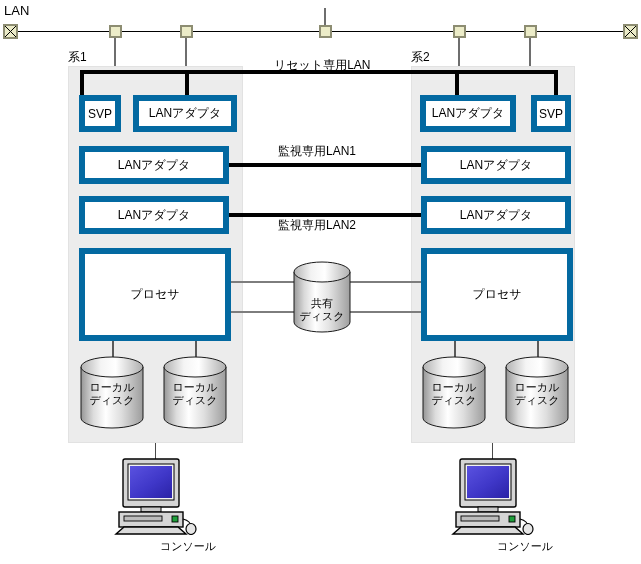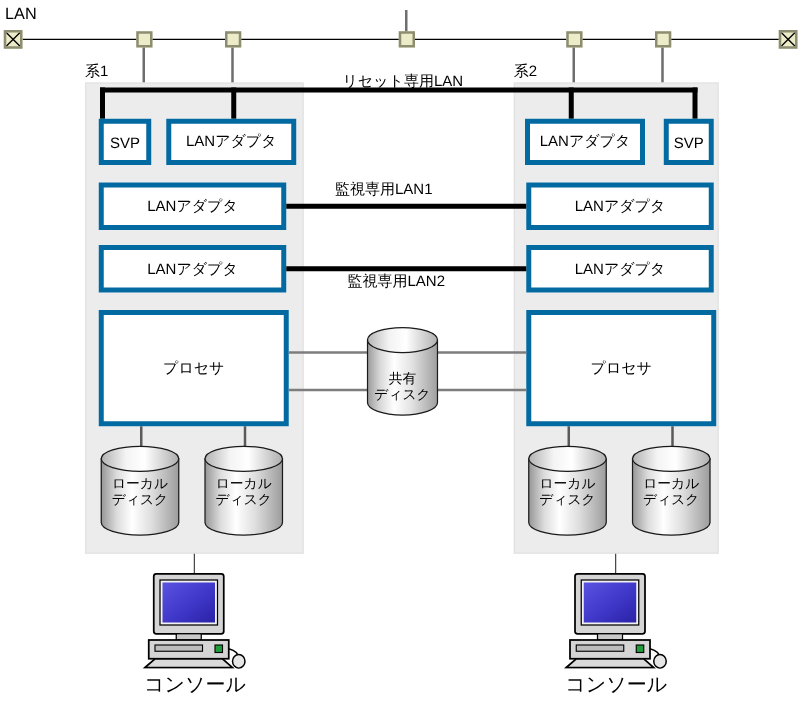--- a/index.html
+++ b/index.html
@@ -21,36 +21,36 @@
   
   .lbl {
     position: absolute;
     font-size: 12px;
     color: #000000;
     white-space: nowrap;
     line-height: 1;
   }
   .lbl-c {
     position: absolute;
-    font-size: 16px;
+    font-size: 11px;
     color: #000000;
     white-space: nowrap;
-    text-align: center;
+    text-align: right;
     line-height: 1;
   }
   .panel {
     position: absolute;
     background: #ececec;
     border: 1px solid #e2e2e2;
     box-sizing: border-box;
   }
   .wbox {
     position: absolute;
     background: #ffffff;
-    border: 4px solid #0369a1;
+    border: 6px solid #0369a1;
     box-sizing: border-box;
     display: flex;
     align-items: center;
     justify-content: center;
     font-size: 12px;
     color: #000000;
     white-space: nowrap;
   }
   .hline {
     position: absolute;
@@ -170,21 +170,21 @@
 
   <div class="wbox" style="left:79px; top:95px; width:42px; height:37px;">SVP</div>
   <div class="wbox" style="left:133px; top:95px; width:104px; height:37px;">LANアダプタ</div>
 
   <div class="wbox" style="left:420px; top:95px; width:96px; height:37px;">LANアダプタ</div>
   <div class="wbox" style="left:531px; top:95px; width:40px; height:37px;">SVP</div>
 
   <div class="wbox" style="left:79px; top:146px; width:150px; height:38px;">LANアダプタ</div>
   <div class="wbox" style="left:421px; top:146px; width:150px; height:38px;">LANアダプタ</div>
   <div class="thickh" style="left:229px; top:163px; width:192px;"></div>
-  <div class="lbl" style="left:268px; top:145px;">監視専用LAN1</div>
+  <div class="lbl" style="left:278px; top:145px;">監視専用LAN1</div>
 
   <div class="wbox" style="left:79px; top:196px; width:150px; height:38px;">LANアダプタ</div>
   <div class="wbox" style="left:421px; top:196px; width:150px; height:38px;">LANアダプタ</div>
   <div class="thickh" style="left:229px; top:213px; width:192px;"></div>
   <div class="lbl" style="left:278px; top:195px;margin-top:24px;">監視専用LAN2</div>
 
   <div class="wbox" style="left:79px; top:248px; width:152px; height:93px;">プロセサ</div>
   <div class="wbox" style="left:421px; top:248px; width:152px; height:93px;">プロセサ</div>
 
   <div class="thinconn" style="left:231px; top:281px; width:66px;"></div>

